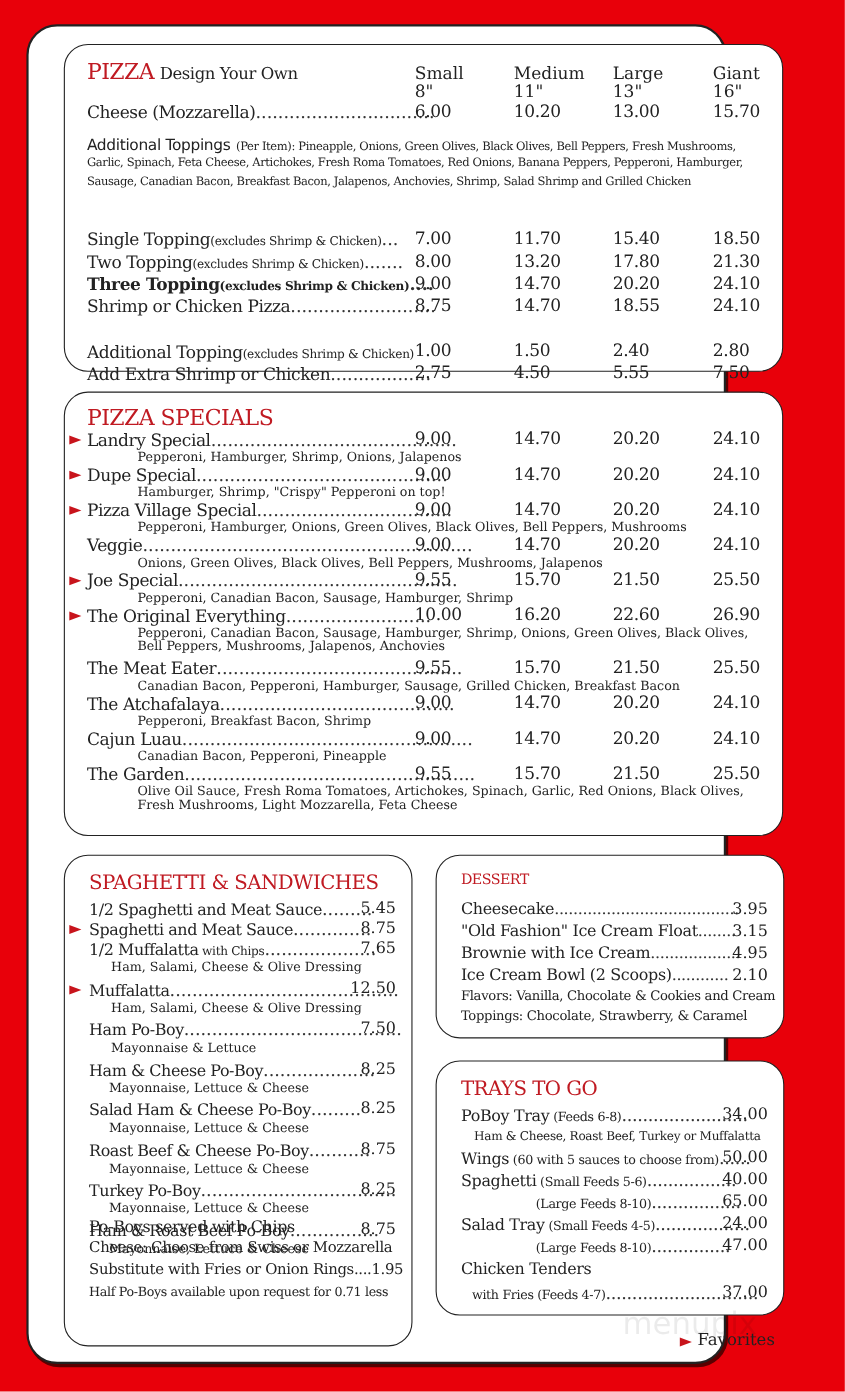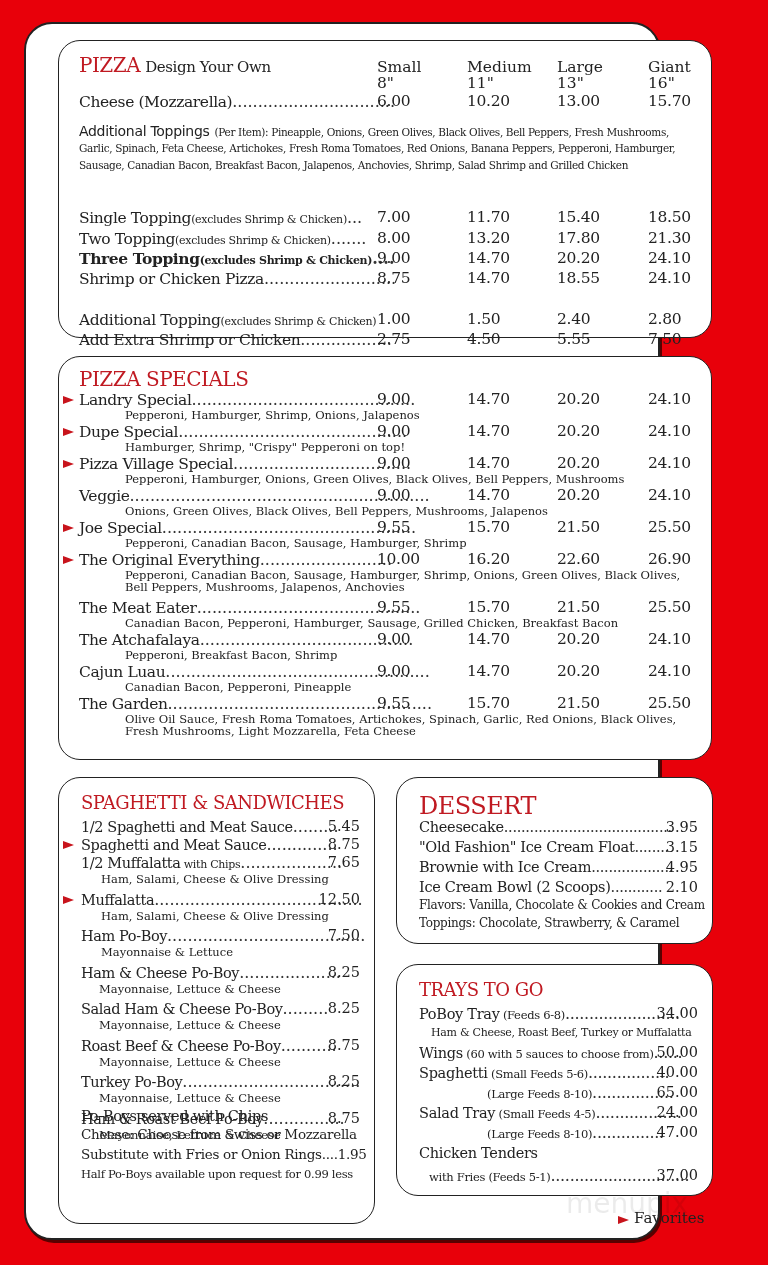--- a/index.html
+++ b/index.html
@@ -233,26 +233,26 @@
         <div class="desc" style="left: 40px; top: 278.5px; font-size: 11.5px;">Mayonnaise, Lettuce &amp; Cheese</div>
         <div class="row" style="left: 22px; top: 296px;"><span class="name">Turkey Po-Boy</span><span class="small"></span><span class="dots">...................................</span></div>
         <div class="price-col" style="right: 14px; top: 296px; font-size: 14.5px;">8.25</div>
         <div class="desc" style="left: 40px; top: 315px; font-size: 11.5px;">Mayonnaise, Lettuce &amp; Cheese</div>
         <div class="row" style="left: 22px; top: 332.5px;"><span class="name">Ham &amp; Roast Beef Po-Boy</span><span class="small"></span><span class="dots">................</span></div>
         <div class="price-col" style="right: 14px; top: 332.5px; font-size: 14.5px;">8.75</div>
         <div class="desc" style="left: 40px; top: 351.5px; font-size: 11.5px;">Mayonnaise, Lettuce &amp; Cheese</div>
         <div class="row" style="left: 22px; top: 331px; font-size: 14.5px; letter-spacing: -0.3px;">Po-Boys served with Chips</div>
         <div class="row" style="left: 22px; top: 350px; font-size: 13.5px; letter-spacing: -0.3px;">Cheese: Choose from Swiss or Mozzarella</div>
         <div class="row" style="left: 22px; top: 370px; font-size: 13.5px; letter-spacing: -0.3px;">Substitute with Fries or Onion Rings....1.95</div>
-        <div class="row" style="left: 22px; top: 391px; font-size: 11.5px; letter-spacing: -0.3px;">Half Po-Boys available upon request for 0.99 less</div>
+        <div class="row" style="left: 22px; top: 391px; font-size: 11.5px; letter-spacing: -0.3px;">Half Po-Boys available upon request for 0.71 less</div>
       </div>
   </div>
 
   <div class="box" style="left:370px; top:753px; width:317px; height:167px;">
-    <div class="row title-red" style="left:22px; top:16px; font-size:24px;">DESSERT</div>
+    <div class="row title-red" style="left:22px; top:16px; font-size:13px;">DESSERT</div>
     <div id="dessert-rows">
         <div class="row" style="left: 22px; top: 42px; font-size: 14.5px; letter-spacing: -0.3px;"><span>Cheesecake</span><span class="dots">.......................................</span></div>
         <div class="price-col" style="right: 14px; top: 42px; font-size: 14.5px;">3.95</div>
         <div class="row" style="left: 22px; top: 62px; font-size: 14.5px; letter-spacing: -0.3px;"><span>"Old Fashion" Ice Cream Float</span><span class="dots">........</span></div>
         <div class="price-col" style="right: 14px; top: 62px; font-size: 14.5px;">3.15</div>
         <div class="row" style="left: 22px; top: 82px; font-size: 14.5px; letter-spacing: -0.3px;"><span>Brownie with Ice Cream</span><span class="dots">...................</span></div>
         <div class="price-col" style="right: 14px; top: 82px; font-size: 14.5px;">4.95</div>
         <div class="row" style="left: 22px; top: 102px; font-size: 14.5px; letter-spacing: -0.3px; text-align: right;"><span>Ice Cream Bowl (2 Scoops)</span><span class="dots">............</span></div>
         <div class="price-col" style="right: 14px; top: 102px; font-size: 14.5px;">2.10</div>
       </div>
@@ -270,21 +270,21 @@
         <div class="price-col" style="right: 14px; top: 80px; font-size: 14.5px;">50.00</div>
         <div class="row" style="left: 22px; top: 100px; letter-spacing: -0.3px;"><span style="font-size: 14.5px;">Spaghetti</span><span style="font-size: 11.5px;"> (Small Feeds 5-6)</span><span class="dots">.................</span></div>
         <div class="price-col" style="right: 14px; top: 100px; font-size: 14.5px;">40.00</div>
         <div class="row" style="left: 90px; top: 120px; letter-spacing: -0.3px;"><span style="font-size: 11.5px;">(Large Feeds 8-10)</span><span class="dots">.................</span></div>
         <div class="price-col" style="right: 14px; top: 120px; font-size: 14.5px;">65.00</div>
         <div class="row" style="left: 22px; top: 140px; letter-spacing: -0.3px;"><span style="font-size: 14.5px;">Salad Tray</span><span style="font-size: 11.5px;"> (Small Feeds 4-5)</span><span class="dots">..................</span></div>
         <div class="price-col" style="right: 14px; top: 140px; font-size: 14.5px;">24.00</div>
         <div class="row" style="left: 90px; top: 160px; letter-spacing: -0.3px;"><span style="font-size: 11.5px;">(Large Feeds 8-10)</span><span class="dots">...............</span></div>
         <div class="price-col" style="right: 14px; top: 160px; font-size: 14.5px;">47.00</div>
         <div class="row" style="left: 22px; top: 180px; letter-spacing: -0.3px;"><span style="font-size: 14.5px;">Chicken Tenders</span></div>
-        <div class="row" style="left: 32px; top: 203px; letter-spacing: -0.3px;"><span style="font-size: 11.5px;">with Fries (Feeds 5-1)</span><span class="dots">.............................</span></div>
+        <div class="row" style="left: 32px; top: 203px; letter-spacing: -0.3px;"><span style="font-size: 11.5px;">with Fries (Feeds 4-7)</span><span class="dots">.............................</span></div>
         <div class="price-col" style="right: 14px; top: 203px; font-size: 14.5px;">37.00</div>
       </div>
   </div>
 
   <div class="arrow" style="left:592px; top:1192px;"></div>
   <div class="row" style="left:608px; top:1187px; font-size:15px;">Favorites</div>
   <div class="watermark">menupix</div>
 </div>
 
 </body></html>

